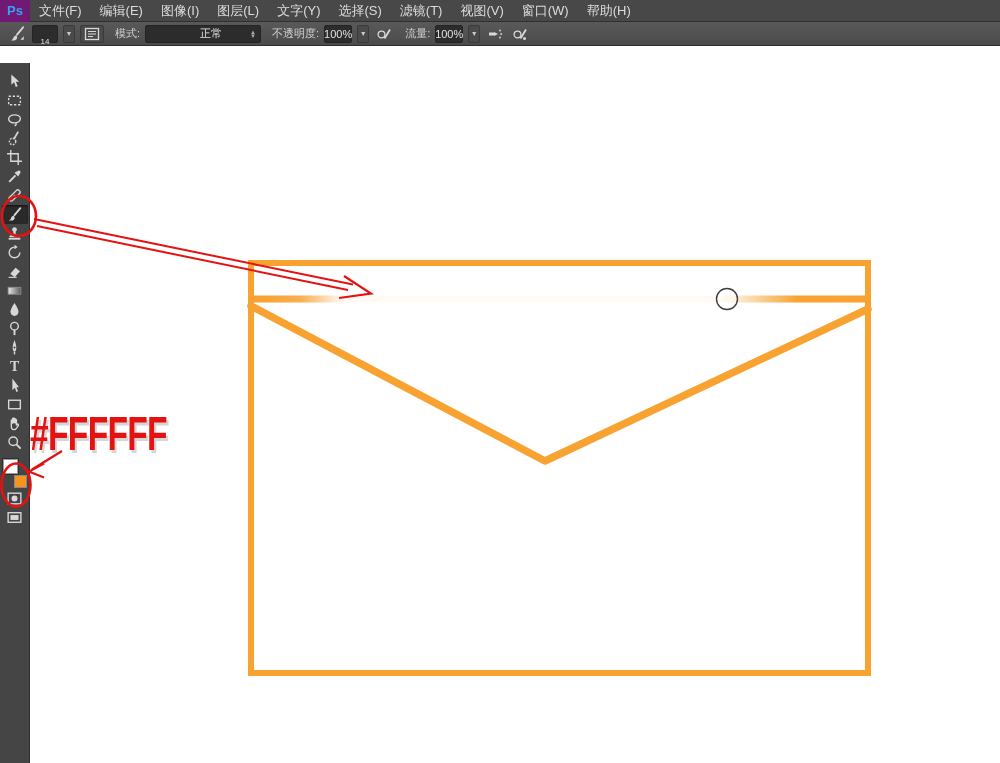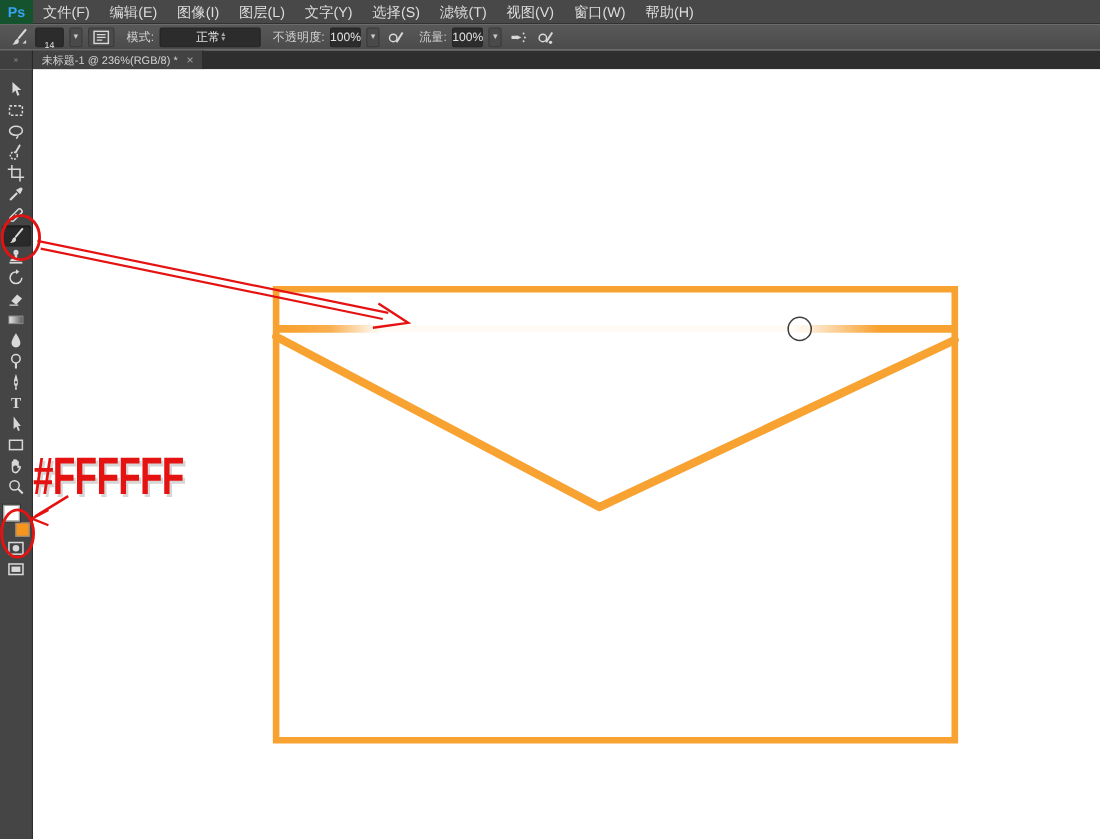--- a/index.html
+++ b/index.html
@@ -2,39 +2,39 @@
 <html style="--foreground: #FFFFFF; --background: #F7941E; --envelope: #F8A231; --annotation: #E51212;"><head>
 <meta charset="utf-8">
 <style>
   * { box-sizing: border-box; margin: 0; padding: 0; }
   html,body { width:1000px; height:763px; overflow:hidden; font-family:"Liberation Sans","DejaVu Sans",sans-serif; background:#fff; }
   .app { position:relative; width:1000px; height:763px; }
 
   
   .menubar { position:absolute; top:0; left:0; width:1000px; height:22px;
     background:#484848; border-bottom:1px solid #303030; display:flex; align-items:center; }
-  .ps-logo { width:30px; height:22px; background:#14532d; color:#36a3f2; font-weight:bold;
+  .ps-logo { width:30px; height:22px; background:#701a75; color:#36a3f2; font-weight:bold;
     font-size:13px; display:flex; align-items:center; justify-content:center; letter-spacing:0; }
   .menu-item { padding:0 9px; font-size:13px; color:#dcdcdc; line-height:22px; cursor:default; }
 
   
   .optionsbar { position:absolute; top:22px; left:0; width:1000px; height:24px;
     background:linear-gradient(#595959,#4b4b4b); border-bottom:1px solid #2e2e2e;
     display:flex; align-items:center; padding-left:7px; gap:5px; color:#cfcfcf; font-size:11px; }
   .opt-label { color:#cfcfcf; margin-left:6px; white-space:nowrap; }
   .well { background:#2c2c2c; border:1px solid #242424; border-radius:2px; height:18px;
     display:flex; align-items:center; color:#e2e2e2; }
   .size-widget { width:26px; flex-direction:column; justify-content:center; line-height:7px; }
   .size-dot { width:5px; height:5px; border-radius:50%; background:#e6e6e6; margin:2px auto 1px; }
   .size-num { font-size:8px; text-align:center;margin-top:12px; }
   .arrow-btn { width:12px; height:18px; background:#4a4a4a; border:1px solid #3a3a3a; border-radius:2px;
     color:#c9c9c9; font-size:7px; display:flex; align-items:center; justify-content:center; }
   .panel-btn { width:24px; height:18px; background:#4a4a4a; border:1px solid #3a3a3a; border-radius:2px;
     display:flex; align-items:center; justify-content:center; }
-  .mode-select { width:92px; padding-left:6px; justify-content:center; }
+  .mode-select { width:116px; padding-left:6px; justify-content:flex-end;gap:28px; }
   .combo-arrows { display:flex; flex-direction:column; font-size:6px; line-height:4px; color:#a9a9a9; margin-right:4px; }
   .val-box { width:28px; justify-content:center; }
   .opt-icon-btn { width:20px; height:18px; display:flex; align-items:center; justify-content:center; }
 
   
   .tabbar { position:absolute; top:46px; left:0; width:1000px; height:17px; background:#2e2e2e; display:flex; }
   .tool-header { width:30px; height:17px; background:#3f3f3f; border-right:1px solid #272727;
     color:#9f9f9f; font-size:7px; display:flex; align-items:center; justify-content:center; }
   .doc-tab { height:17px; background:#424242; border-right:1px solid #232323; display:flex;
     align-items:center; padding:0 8px; font-size:10px; color:#d2d2d2; white-space:nowrap; }
@@ -132,27 +132,20 @@
     </span>
     <span class="opt-icon-btn">
       <svg width="16" height="16" viewBox="0 0 16 16">
           <circle cx="5.5" cy="8.5" r="3.4" class="t-stroke"></circle>
           <path d="M8.5,12.5 L14,3.5" stroke="#d8d8d8" stroke-width="1.8" fill="none"></path>
           <circle cx="12.5" cy="12.5" r="1.5" class="t-fill"></circle>
         </svg>
     </span>
   </div>
 
-  <div class="tabbar">
-    <div class="tool-header">»</div>
-    <div class="doc-tab">
-      <span>未标题-1 @ 236%(RGB/8) *</span>
-      <span class="tab-close">×</span>
-    </div>
-  </div>
 
   <div class="toolbar">
     <div class="tool">
         <svg width="17" height="17" viewBox="0 0 16 16">
           <path class="t-fill" d="M5,1.5 L5,11 L7.6,8.8 L9.2,13.2 L11,12.5 L9.3,8.2 L12.5,8.2 Z"></path>
         </svg>
       </div>
     <div class="tool">
         <svg width="17" height="17" viewBox="0 0 16 16">
           <rect x="2.5" y="4" width="11" height="8" class="t-stroke" stroke-dasharray="2.2,1.6"></rect>

